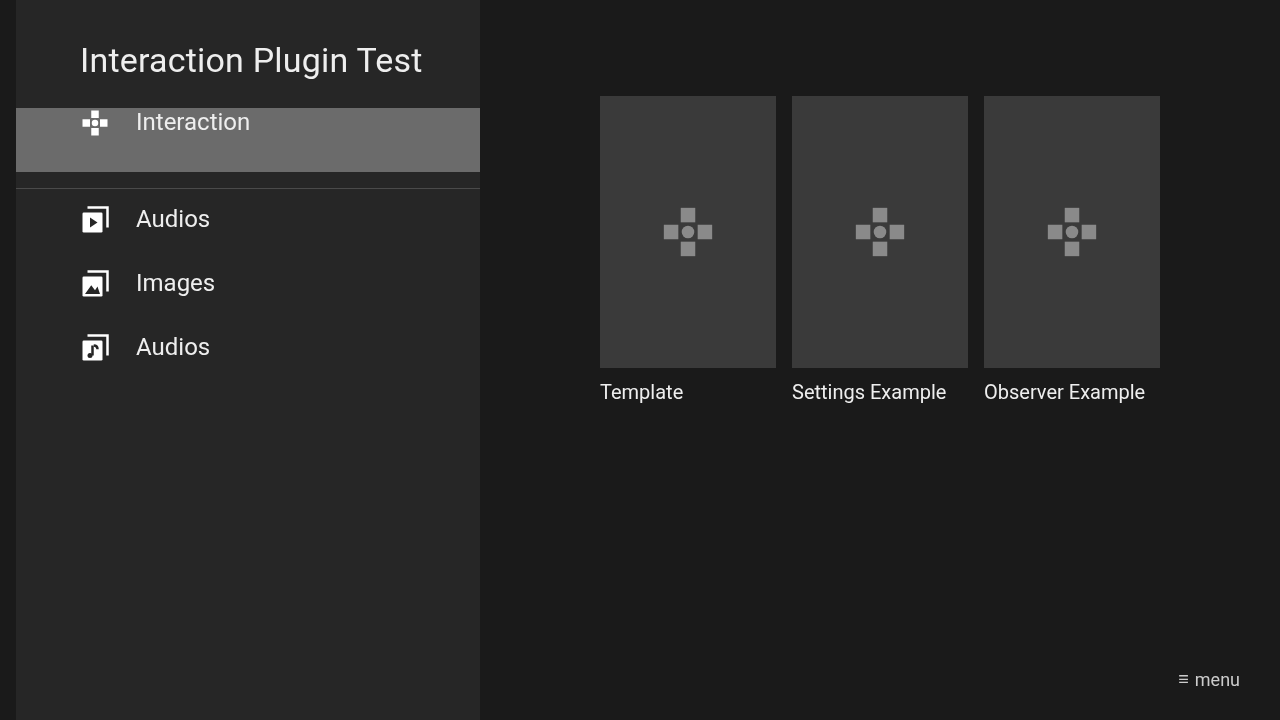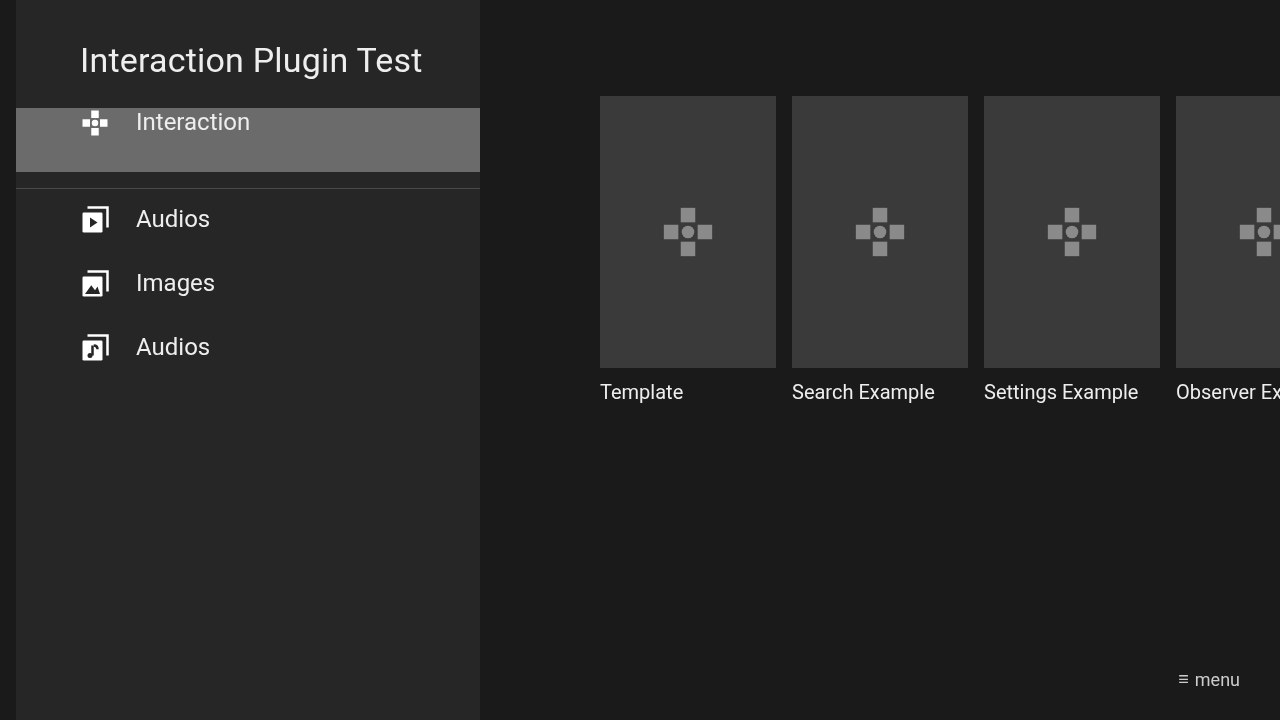--- a/index.html
+++ b/index.html
@@ -172,34 +172,20 @@
             <rect x="9" y="16" width="6" height="6"></rect>
             <rect x="2" y="9" width="6" height="6"></rect>
             <rect x="16" y="9" width="6" height="6"></rect>
             <circle cx="12" cy="12" r="2.6"></circle>
           </svg>
         </span>
       </div>
       <div class="card-label">Template</div>
     </div>
 
-    <div class="card">
-      <div class="card-thumb">
-        <span>
-          <svg width="58" height="58" viewBox="0 0 24 24" fill="#8a8a8a">
-            <rect x="9" y="2" width="6" height="6"></rect>
-            <rect x="9" y="16" width="6" height="6"></rect>
-            <rect x="2" y="9" width="6" height="6"></rect>
-            <rect x="16" y="9" width="6" height="6"></rect>
-            <circle cx="12" cy="12" r="2.6"></circle>
-          </svg>
-        </span>
-      </div>
-      <div class="card-label">Search Example</div>
-    </div>
 
     <div class="card">
       <div class="card-thumb">
         <span>
           <svg width="58" height="58" viewBox="0 0 24 24" fill="#8a8a8a">
             <rect x="9" y="2" width="6" height="6"></rect>
             <rect x="9" y="16" width="6" height="6"></rect>
             <rect x="2" y="9" width="6" height="6"></rect>
             <rect x="16" y="9" width="6" height="6"></rect>
             <circle cx="12" cy="12" r="2.6"></circle>

